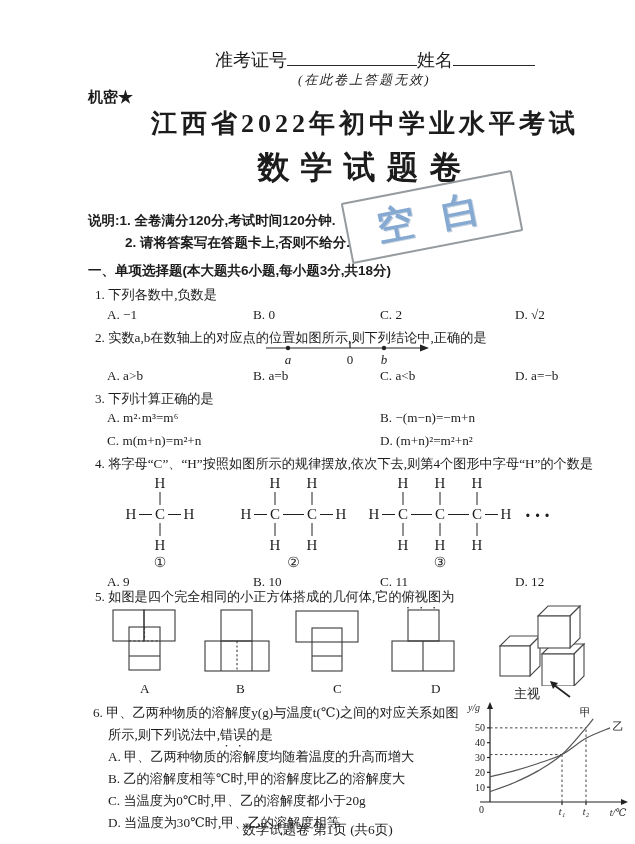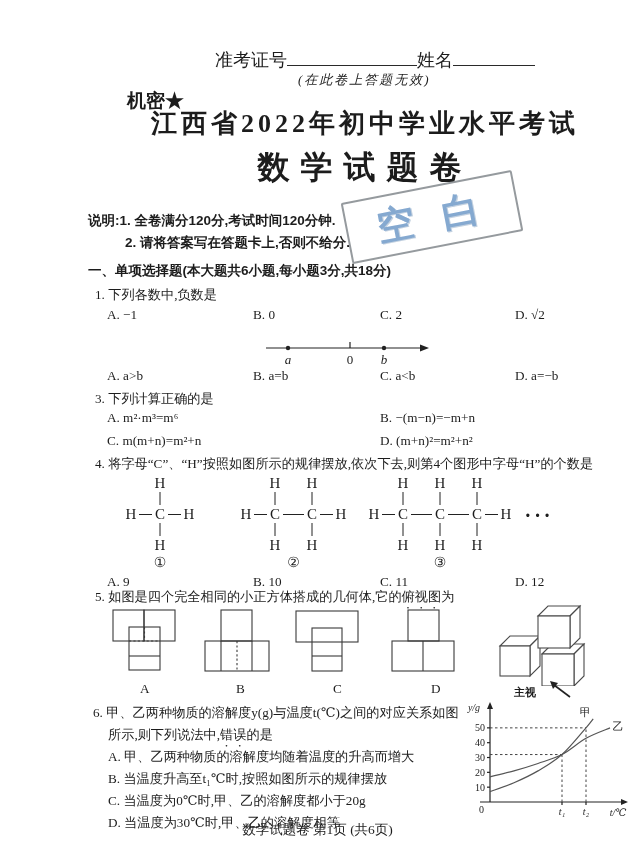--- a/index.html
+++ b/index.html
@@ -4,39 +4,39 @@
 <style>
   html,body{margin:0;padding:0;background:#ffffff;}
   .page{position:relative;width:635px;height:844px;background:#fff;overflow:hidden;
         font-family:"Liberation Serif","DejaVu Serif",serif;color:#1c1c1c;}
   .abs{position:absolute;white-space:nowrap;}
   .hdr-fields{left:215px;top:48px;font-size:18px;}
   .blank{display:inline-block;border-bottom:1.4px solid #2a2a2a;height:12px;vertical-align:baseline;}
   .w130{width:130px;}
   .w82{width:82px;}
   .note-invalid{left:298px;top:71px;font-size:13px;font-style:italic;letter-spacing:2px;}
-  .secret{left:88px;top:88px;font-size:19px;font-weight:700;font-family:"Liberation Sans",sans-serif;margin-left:39px;}
+  .secret{left:88px;top:88px;font-size:15px;font-weight:700;font-family:"Liberation Sans",sans-serif;}
   .title1{left:95px;top:106px;width:540px;text-align:center;font-size:26px;letter-spacing:4px;font-weight:600;}
   .title2{left:95px;top:146px;width:540px;text-align:center;font-size:32px;letter-spacing:11px;font-weight:700;font-family:Liberation Serif, serif;}
   .notes{font-family:"Liberation Sans",sans-serif;font-weight:600;font-size:13.5px;}
   .notes1{left:88px;top:212px;}
   .notes2{left:125px;top:234px;}
   .stamp{left:345px;top:186px;width:150px;height:58px;border:2.6px solid #8d9296;border-radius:2px;
          transform:rotate(-11deg);display:flex;align-items:center;justify-content:center;
          font-size:38px;font-weight:700;letter-spacing:28px;padding-left:20px;
          color:#7ba2cd;opacity:.92;text-shadow:1px 1px 0 rgba(110,145,180,.45);}
   .section-heading{left:88px;top:262px;font-family:"Liberation Sans",sans-serif;font-weight:700;font-size:13.5px;}
   .q{font-size:13.2px;}
   .opt-row{position:absolute;left:88px;width:547px;height:20px;font-size:13.2px;}
   .opt-row span{position:absolute;white-space:nowrap;}
   .p0{left:19px}.p1{left:165px}.p2{left:292px}.p3{left:427px}
   .emph{-webkit-text-emphasis:filled dot #1c1c1c;-webkit-text-emphasis-position:under left;
         text-emphasis:filled dot #1c1c1c;text-emphasis-position:under left;}
   .footer{left:0;top:821px;width:635px;text-align:center;font-size:13.5px;}
-  .viewlbl{left:514px;top:685px;font-size:11px;font-weight:bold;}
+  .viewlbl{left:514px;top:685px;font-size:13px;}
   svg text{fill:#1c1c1c;font-family:"Liberation Serif","DejaVu Serif",serif;}
   .sk{stroke:#3a3a3a;fill:none;stroke-width:1.1;}
   .skd{stroke:#3a3a3a;fill:none;stroke-width:1.1;stroke-dasharray:2.2,2.2;}
   .cube{stroke:#4a4a4a;fill:#ffffff;stroke-width:1.1;}
 </style>
 </head>
 <body>
 
 <div class="page">
 
@@ -54,20 +54,21 @@
   <div class="abs section-heading">一、单项选择题(本大题共6小题,每小题3分,共18分)</div>
 
   <div class="abs q" style="left:95px;top:286px">1. 下列各数中,负数是</div>
   <div class="opt-row" style="top:307px">
     <span class="p0">A. −1</span>
     <span class="p1">B. 0</span>
     <span class="p2">C. 2</span>
     <span class="p3">D. √2</span>
   </div>
 
+  <div class="abs q" style="left:95px;top:329px">2. 实数a,b在数轴上的对应点的位置如图所示,则下列结论中,正确的是</div>
   <svg class="abs" style="left:262px;top:339px" width="170" height="28">
     <line x1="4" y1="9" x2="160" y2="9" stroke="#222" stroke-width="1.2"></line>
     <polygon points="158,5.5 167,9 158,12.5" fill="#222"></polygon>
     <circle cx="26" cy="9" r="2.2" fill="#222"></circle>
     <line x1="88" y1="3" x2="88" y2="9" stroke="#222" stroke-width="1.2"></line>
     <circle cx="122" cy="9" r="2.2" fill="#222"></circle>
     <text x="26" y="25" font-size="13" text-anchor="middle" font-style="italic">a</text>
     <text x="88" y="25" font-size="13" text-anchor="middle">0</text>
     <text x="122" y="25" font-size="13" text-anchor="middle" font-style="italic">b</text>
   </svg>
@@ -196,21 +197,21 @@
   <svg class="abs" style="left:546px;top:679px" width="28" height="22">
     <line x1="24" y1="18" x2="8" y2="6" stroke="#222" stroke-width="1.6"></line>
     <polygon points="4,2 12,4 7,10" fill="#222"></polygon>
   </svg>
 
   <div class="abs q" style="left:93px;top:704px">6. 甲、乙两种物质的溶解度y(g)与温度t(℃)之间的对应关系如图</div>
   <div class="abs q" style="left:108px;top:748px">A. 甲、乙两种物质的溶解度均随着温度的升高而增大</div>
   <div class="abs q" style="left:108px;top:726px">
     <span>所示,则下列说法中,</span><span class="emph">错误</span><span>的是</span>
   </div>
-  <div class="abs q" style="left:108px;top:770px">B. 当温度升高至t₁℃时,按照如图所示的规律摆放</div>
+  <div class="abs q" style="left:108px;top:770px">B. 乙的溶解度相等℃时,甲的溶解度比乙的溶解度大</div>
   <div class="abs q" style="left:108px;top:792px">C. 当温度为0℃时,甲、乙的溶解度都小于20g</div>
   <div class="abs q" style="left:108px;top:814px">D. 当温度为30℃时,甲、乙的溶解度相等</div>
   <svg id="chart-svg" class="abs" style="left:460px;top:696px" width="174" height="126">
       <line stroke="#222" stroke-width="1.2" x1="30" y1="106" x2="30" y2="10"></line>
       <polygon points="27,13 30,6 33,13" fill="#222"></polygon>
       <line stroke="#222" stroke-width="1.2" x1="20" y1="106" x2="164" y2="106"></line>
       <polygon points="161,103 168,106 161,109" fill="#222"></polygon>
       <text x="14" y="15" font-size="10" text-anchor="middle" style="font-style:italic">y/g</text>
       <text x="158" y="120" font-size="10" text-anchor="middle" style="font-style:italic">t/℃</text>
       <text x="24" y="117" font-size="10" text-anchor="end">0</text>

